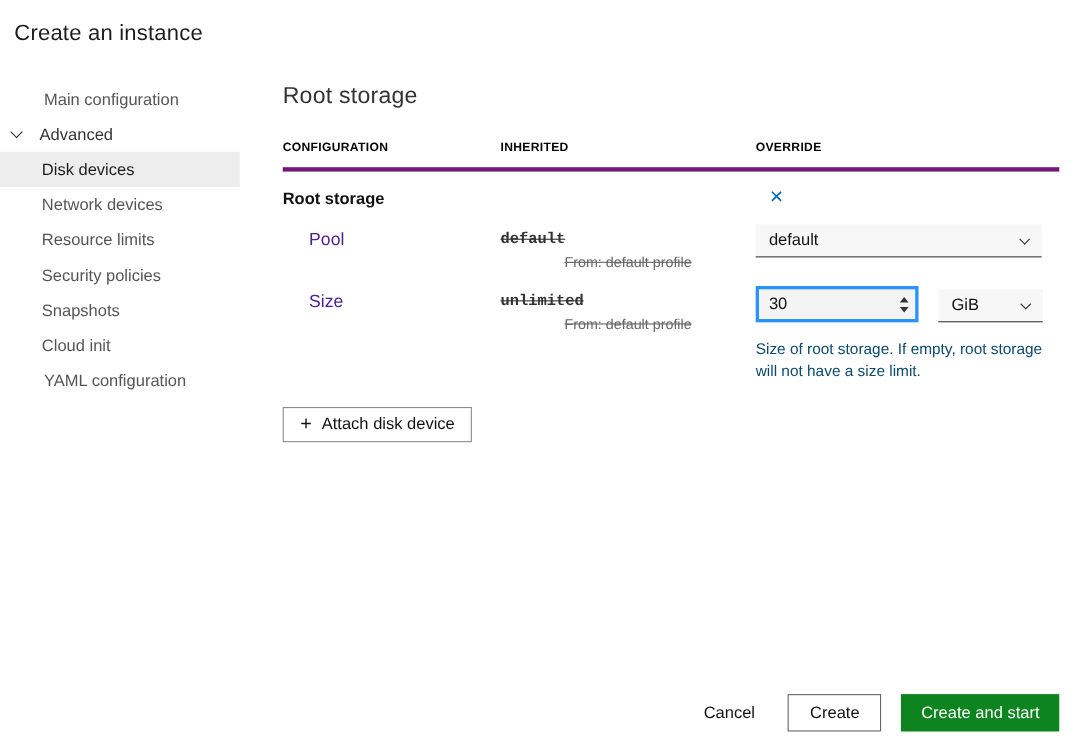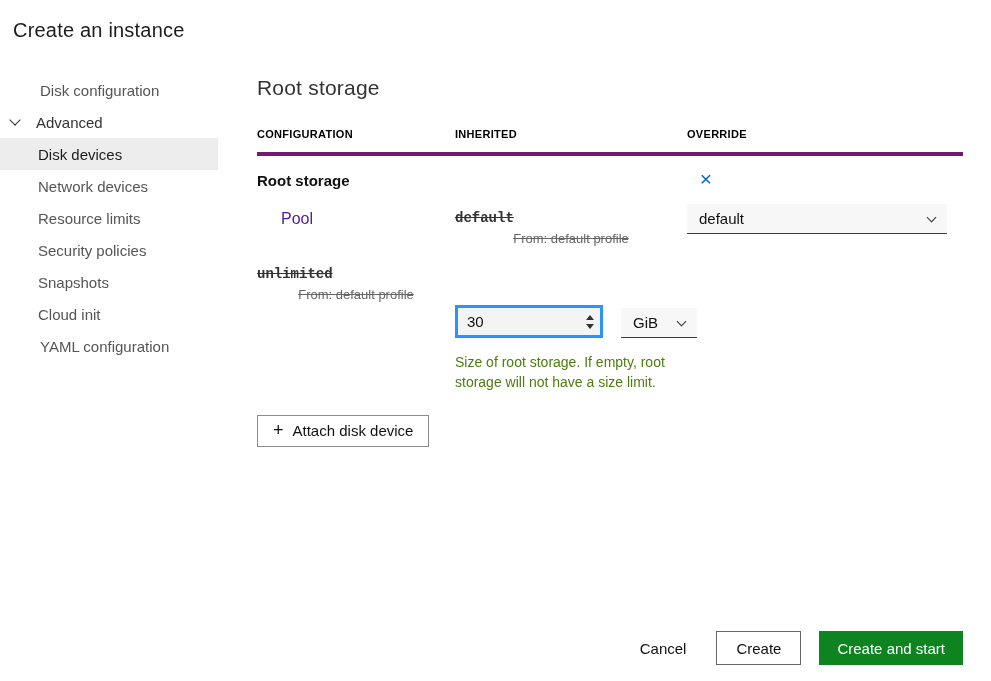--- a/index.html
+++ b/index.html
@@ -36,49 +36,49 @@
 
   .cfg-row { margin-top:14px; align-items:start; }
   .cfg-label { padding-left:24px; padding-top:6px; color:#4c1d95; }
   .inherited .val { font-family:"Liberation Mono", monospace; font-weight:700; font-size:14px; color:#333; text-decoration:line-through; padding-top:6px; display:inline-block; }
   .inherited .src { font-size:13px; color:#666; text-decoration:line-through; margin-top:5px;text-align:center; }
 
   .fake-select { height:30px; background:#f7f7f7; border:0; border-bottom:1px solid #3d3d3d; display:flex; align-items:center; justify-content:space-between; padding:0 12px; font-size:15px; color:#111; cursor:pointer; }
   .select-chev { width:7px; height:7px; border-right:1.6px solid #333; border-bottom:1.6px solid #333; transform:rotate(45deg); margin-top:-3px; }
   .pool-select { width:260px; }
 
-  .size-line { display:flex; align-items:flex-end; gap:18px;margin-top:45px; }
+  .size-line { display:flex; align-items:flex-end; gap:18px; }
   .num-wrap { position:relative; width:148px; }
   .num-input { width:148px; height:33px; background:#f4f4f4; border:3px solid #2994ff; padding:0 24px 0 9px; font-size:15px; font-family:"Liberation Sans", sans-serif; color:#111; outline:none; }
   .stepper { position:absolute; right:9px; top:50%; transform:translateY(-50%); display:flex; flex-direction:column; align-items:center; cursor:pointer; }
   .tri-up { width:0; height:0; border-left:4px solid transparent; border-right:4px solid transparent; border-bottom:5px solid #333; }
   .tri-down { width:0; height:0; border-left:4px solid transparent; border-right:4px solid transparent; border-top:5px solid #333; margin-top:4px; }
   .unit-select { width:95px; height:30px; margin-top:2px;gap:20px; }
-  .help-text { font-size:14px; color:#4d7c0f; line-height:1.45; margin-top:14px; max-width:270px; }
+  .help-text { font-size:14px; color:#0c4a6e; line-height:1.45; margin-top:14px; max-width:270px; }
 
   .attach-btn { margin-top:22px; height:32px; background:#fff; border:1px solid #8b8b8b; display:inline-flex; align-items:center; gap:9px; padding:0 15px; font-size:15px; color:#111; font-family:"Liberation Sans", sans-serif; cursor:pointer; }
   .plus-glyph { font-size:18px; font-weight:400; line-height:1; margin-top:-2px; }
 
   
   .footer { position:absolute; right:28px; bottom:16px; display:flex; align-items:flex-start; gap:18px; }
   .btn { height:34px; font-size:15px; font-family:"Liberation Sans", sans-serif; cursor:pointer; }
   .btn-bare { background:none; border:none; color:#111; padding:0 12px; }
   .btn-outline { background:#fff; border:1px solid #666; color:#111; padding:0 19px; }
   .btn-green { border:none; color:#fff; padding:0 18px; }
 </style>
 </head>
 <body>
 
 <h1 class="page-title">Create an instance</h1>
 
 <div class="layout">
 
   <nav class="sidebar">
     <div class="nav-item lvl1">
-      <span>Disk configuration</span>
+      <span>Main configuration</span>
     </div>
     <div class="nav-item expander dark">
       <span class="chev"></span>
       <span>Advanced</span>
     </div>
     <div class="nav-item lvl2 active">
       <span>Disk devices</span>
     </div>
     <div class="nav-item lvl2">
       <span>Network devices</span>
@@ -127,20 +127,21 @@
         </div>
         <div>
           <div class="fake-select pool-select">
             <span>default</span>
             <span class="select-chev"></span>
           </div>
         </div>
       </div>
 
       <div class="grid cfg-row">
+        <div class="cfg-label">Size</div>
         <div class="inherited">
           <span class="val">unlimited</span>
           <div class="src">From: default profile</div>
         </div>
         <div>
           <div class="size-line">
             <div class="num-wrap">
               <input class="num-input" type="text" value="30" style="">
               <div class="stepper">
                 <span class="tri-up"></span>

